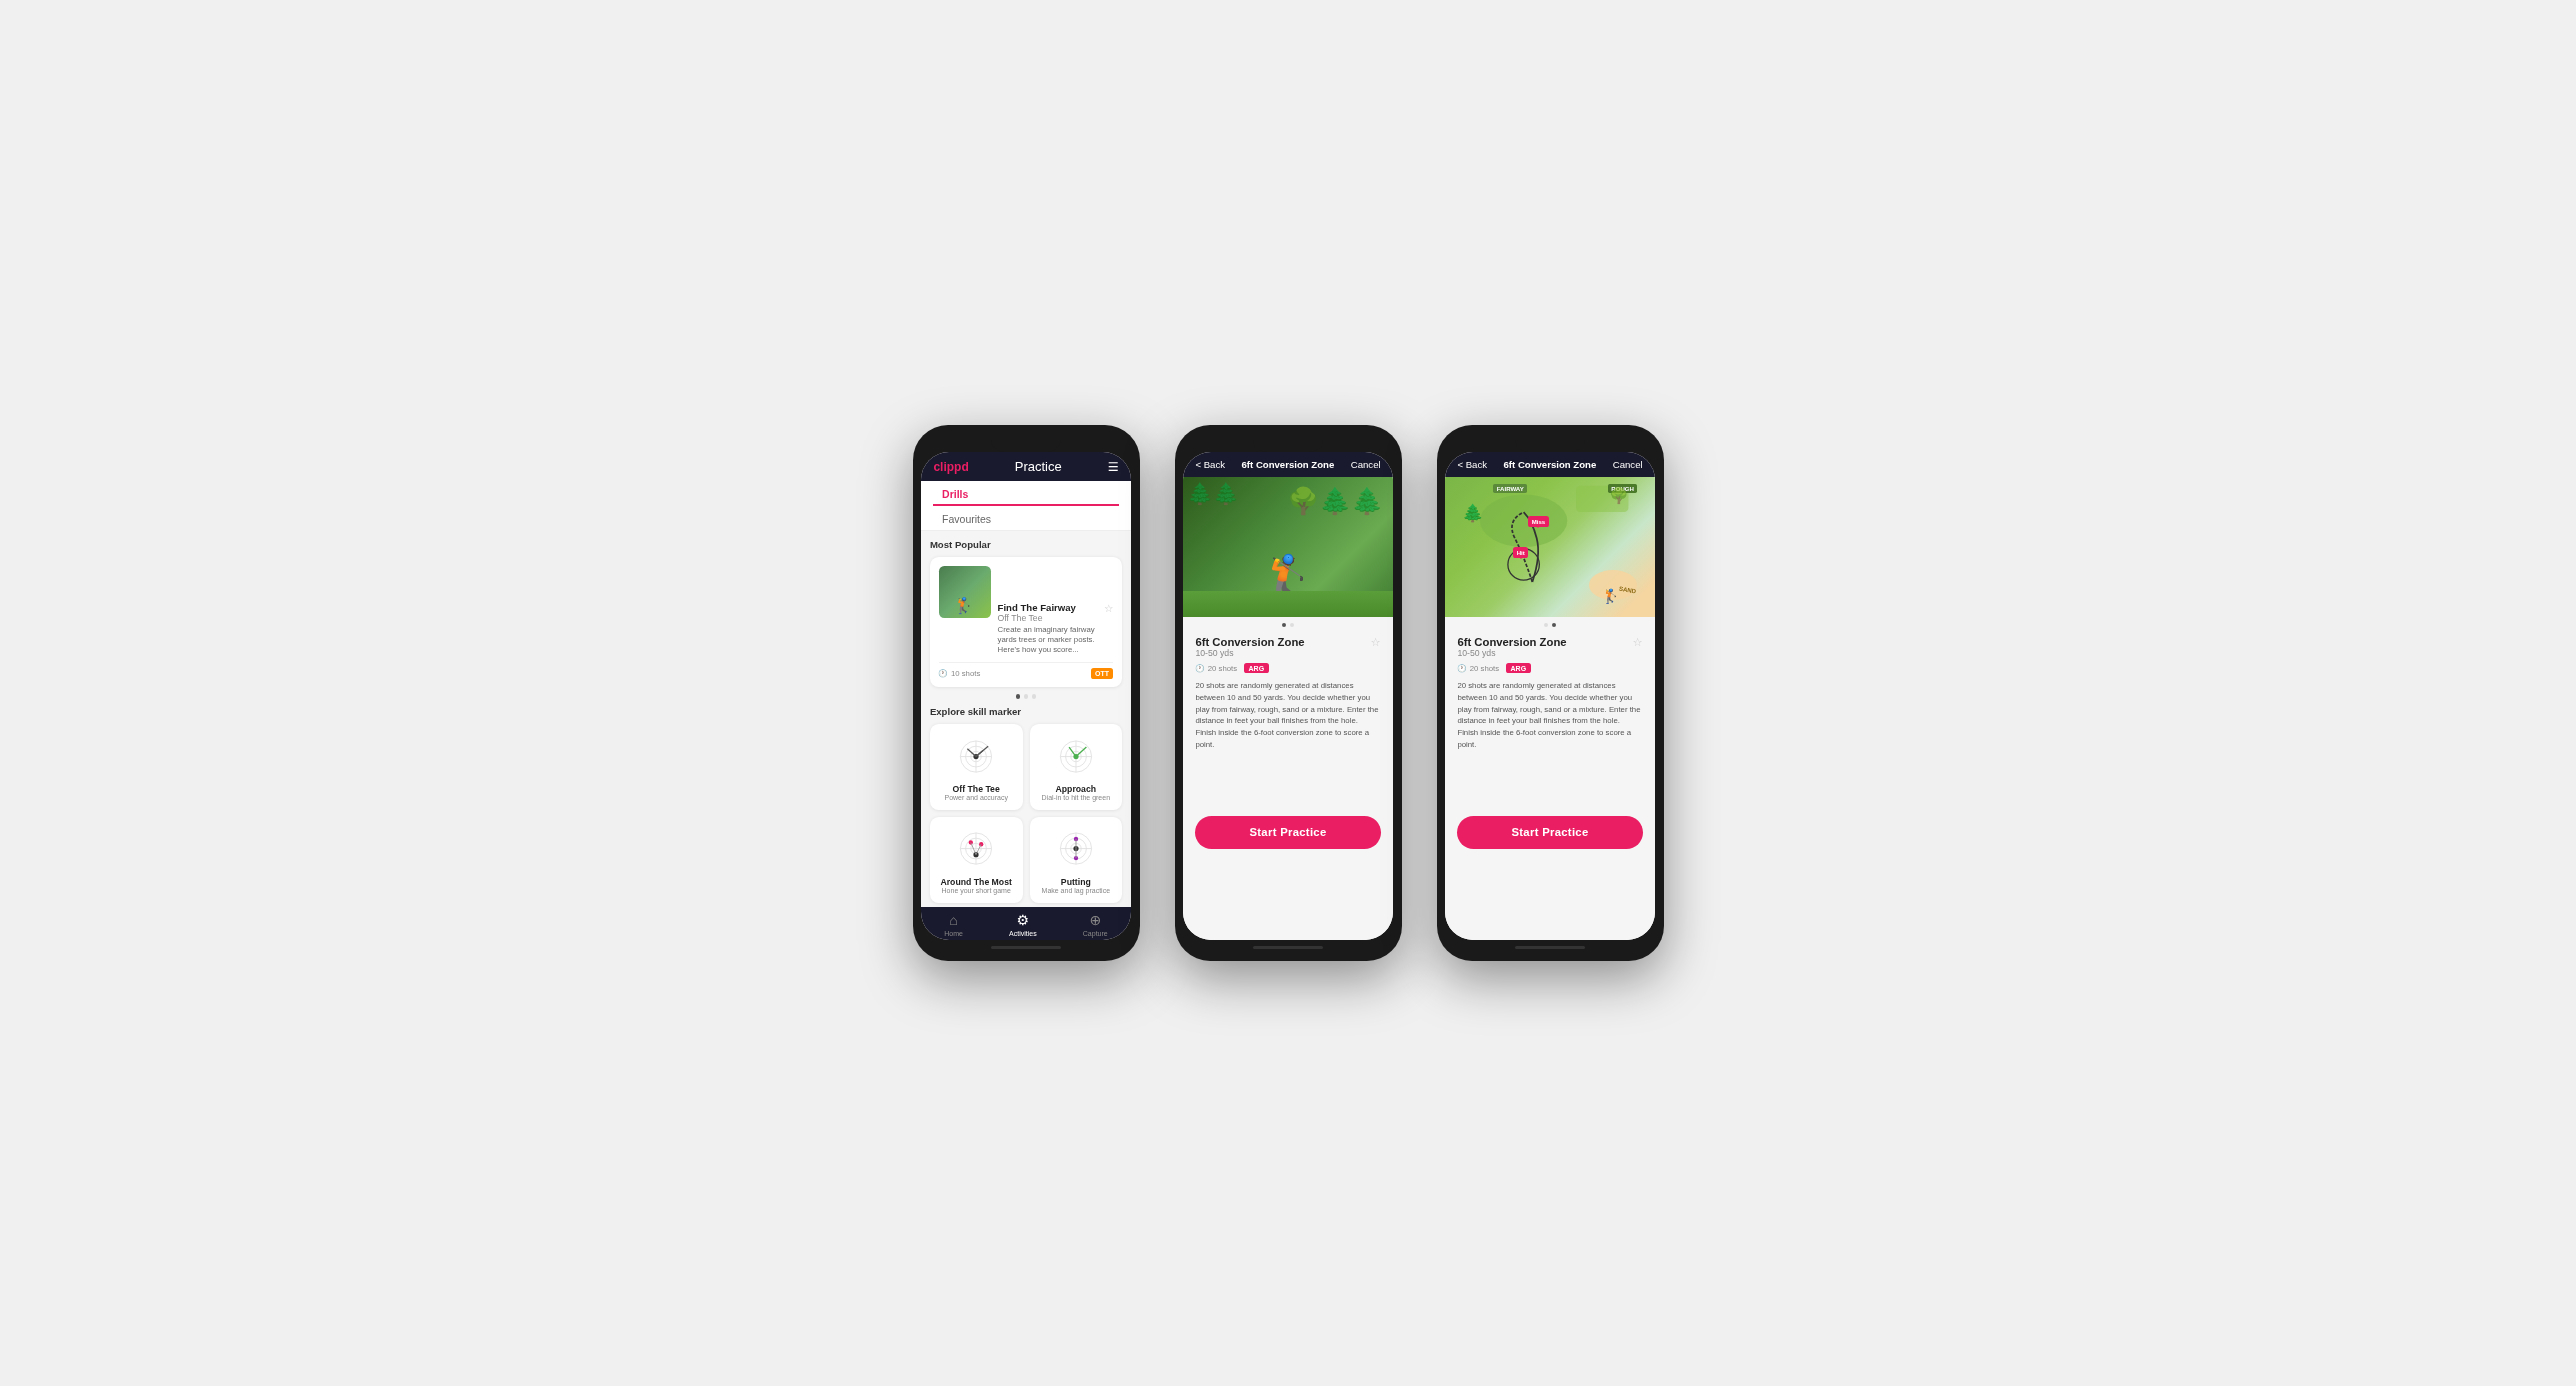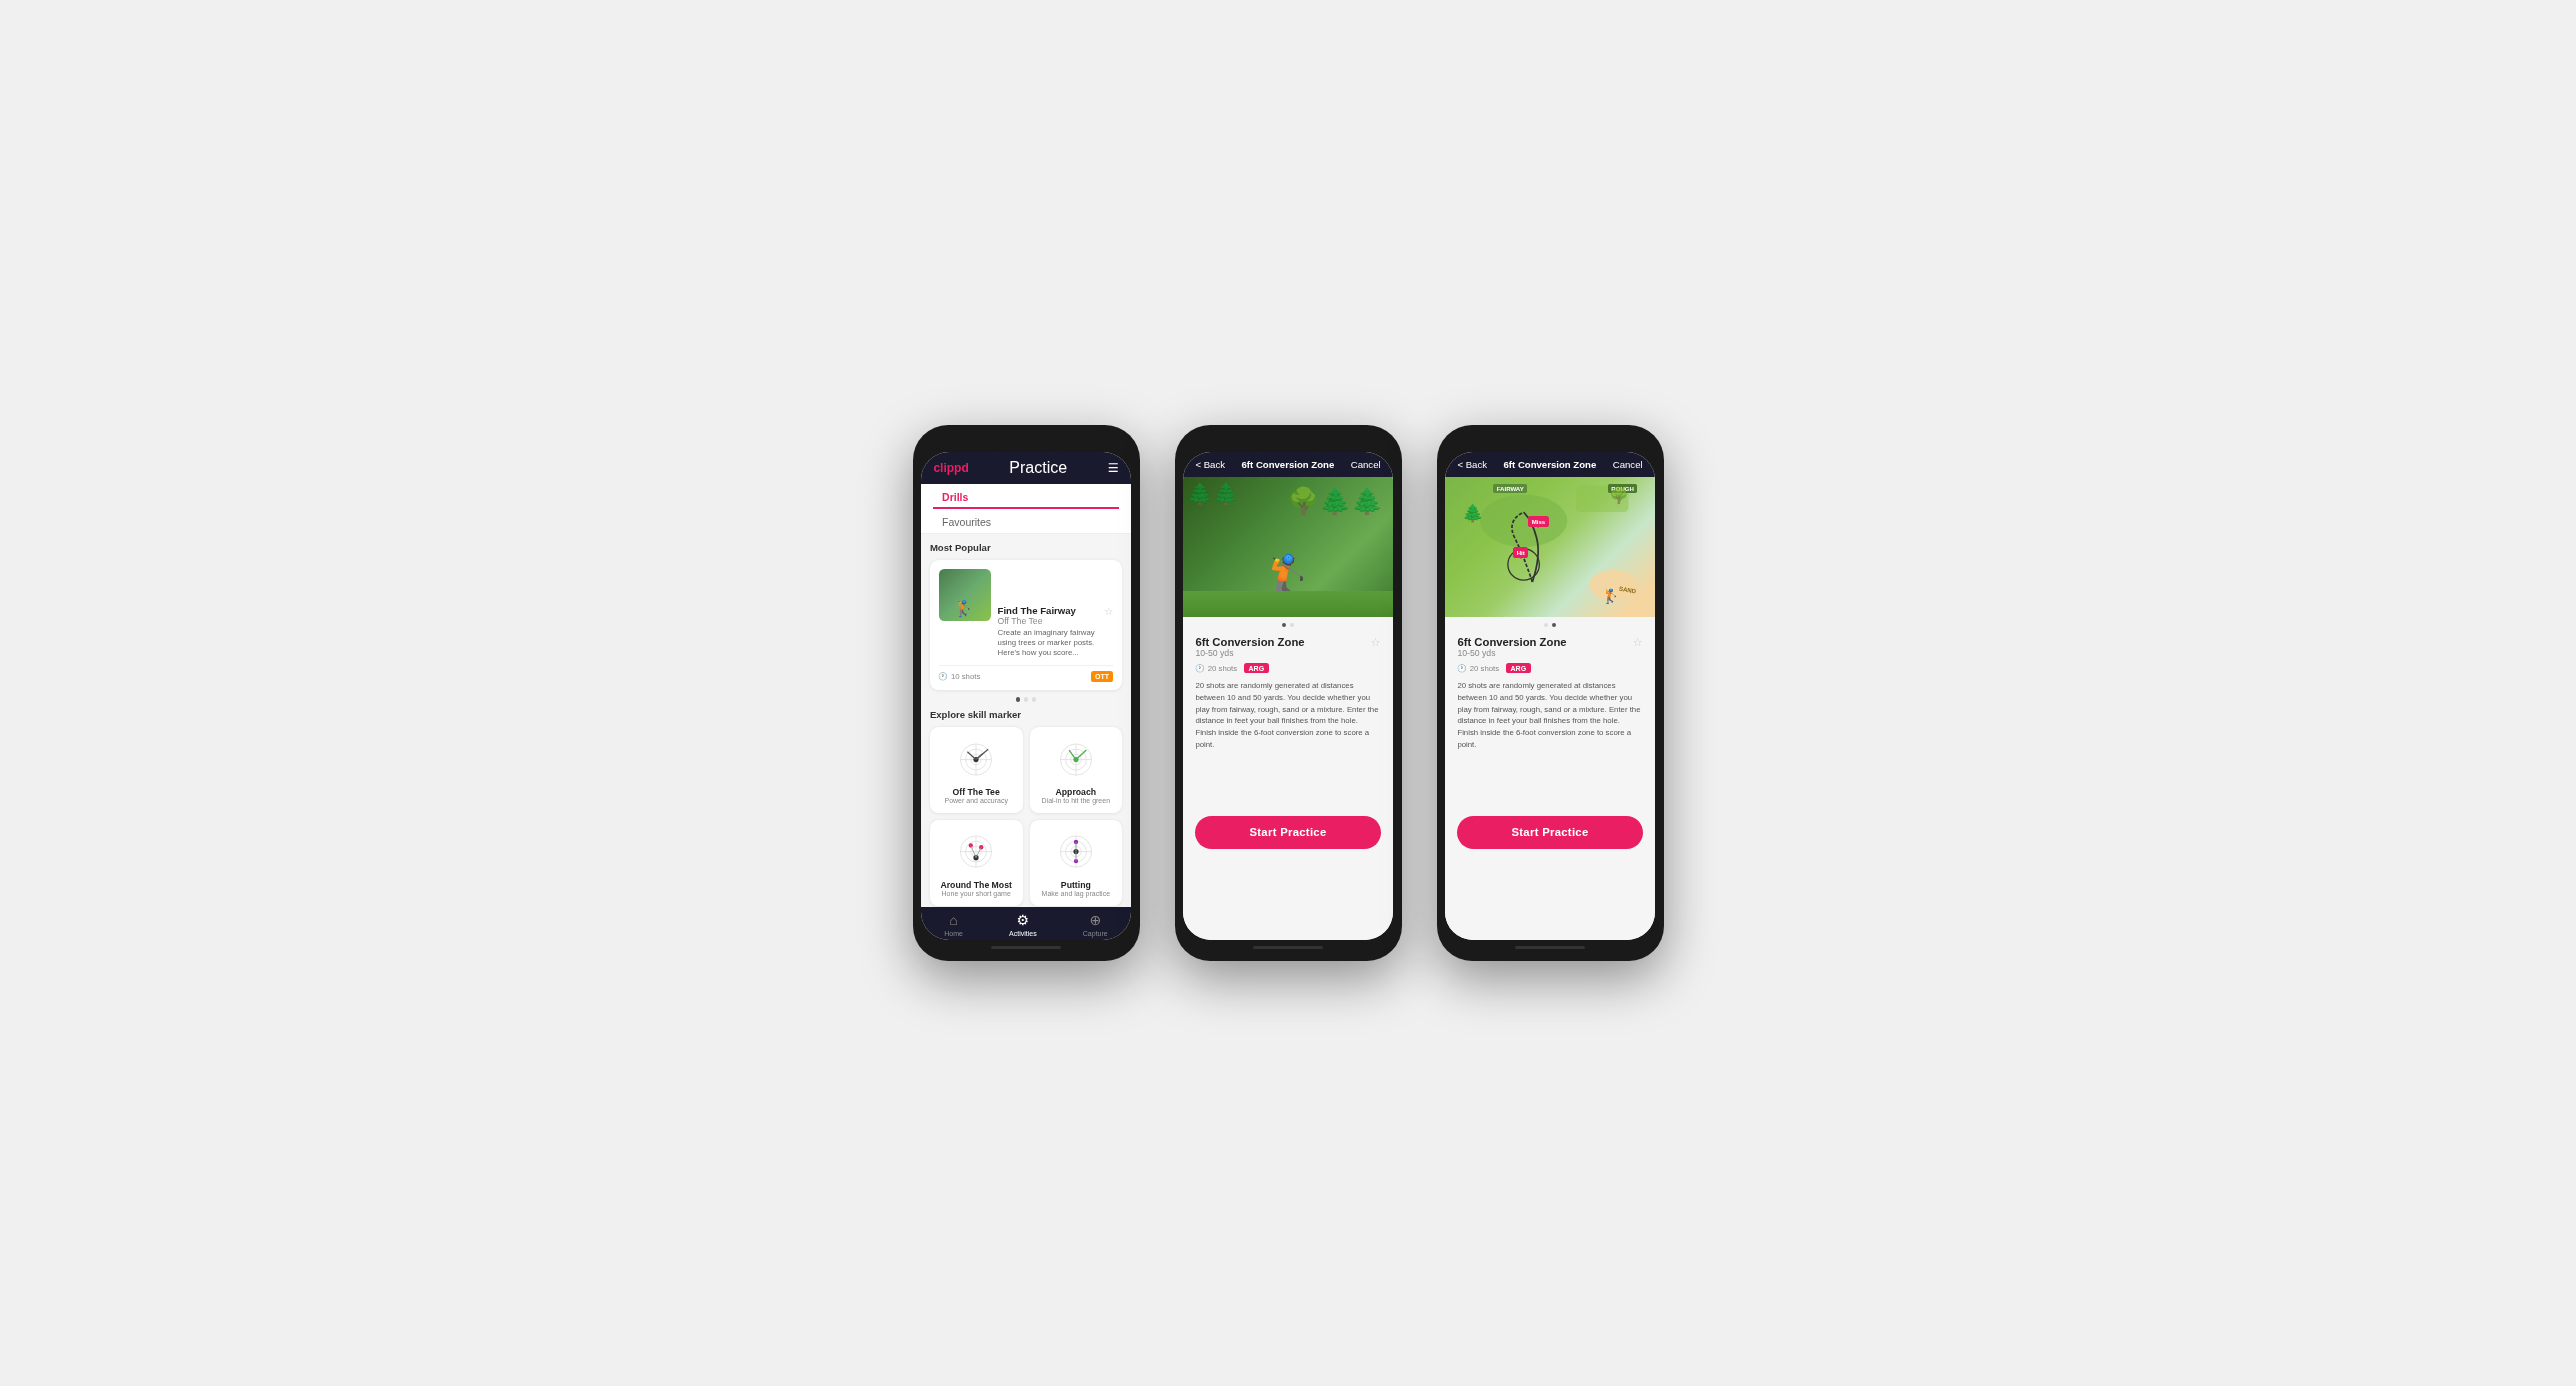--- a/index.html
+++ b/index.html
@@ -56,21 +56,21 @@
       align-items: center;
       justify-content: space-between;
     }
     .p1-logo {
       color: #e91e63;
       font-size: 12px;
       font-weight: 700;
     }
     .p1-header-title {
       color: #fff;
-      font-size: 16px;
+      font-size: 13px;
     }
     .p1-menu-icon {
       color: #fff;
       font-size: 12.2px;
     }
 
     .p1-tabs {
       background: #fff;
       display: flex;
       padding: 0 12.2px;
@@ -481,21 +481,21 @@
             <span class="p1-card-img-golfer">🏌️</span>
           </div>
           <div class="p1-card-text">
             <div style="display:flex;justify-content:space-between;align-items:flex-start;">
               <div>
                 <div class="p1-card-title">Find The Fairway</div>
                 <div class="p1-card-subtitle">Off The Tee</div>
               </div>
               <span class="p1-card-star">☆</span>
             </div>
-            <div class="p1-card-desc">Create an imaginary fairway using trees or marker posts. Here's how you score...</div>
+            <div class="p1-card-desc">Create an imaginary fairway yards trees or marker posts. Here's how you score...</div>
           </div>
         </div>
         <div class="p1-card-footer">
           <span class="p1-shots">
             <span>🕐</span>
             <span>10 shots</span>
           </span>
           <span class="p1-badge-ott">OTT</span>
         </div>
       </div>

